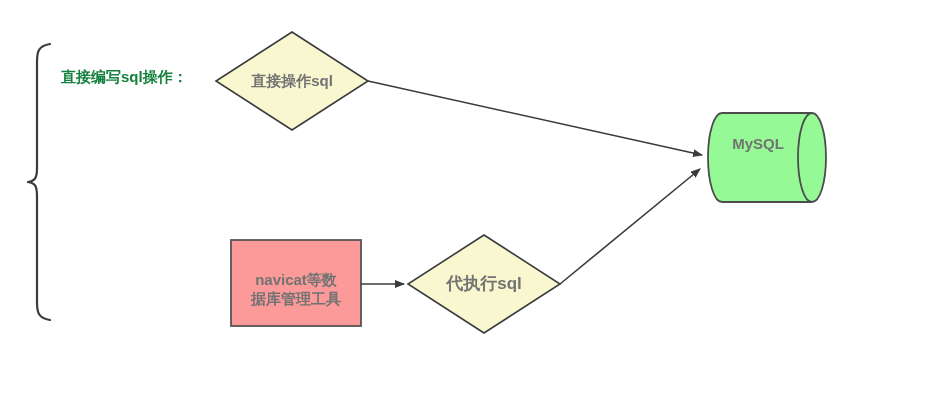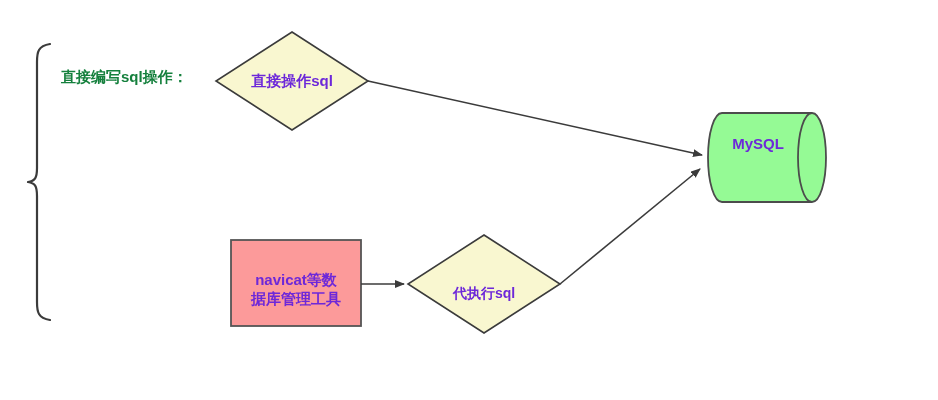--- a/index.html
+++ b/index.html
@@ -26,21 +26,21 @@
     left: 0;
     width: 938px;
     height: 400px;
   }
   .node-label {
     position: absolute;
     display: flex;
     align-items: center;
     justify-content: center;
     text-align: center;
-    color: #6d28d9;
+    color: #737373;
     font-weight: bold;
     line-height: 1.25;
     pointer-events: none;
     white-space: pre-line;
   }
   .group-label {
     position: absolute;
     color: #15803d;
     font-weight: bold;
     font-size: 15px;
@@ -53,22 +53,22 @@
   
   #text-diamond-direct {
     left: 216px; top: 32px; width: 152px; height: 98px;
     font-size: 15px;
   }
   #text-box-navicat {
     left: 231px; top: 240px; width: 130px; height: 100px;
     font-size: 15px;
   }
   #text-diamond-proxy {
-    left: 408px; top: 245px; width: 152px; height: 98px;
-    font-size: 14px;
+    left: 408px; top: 235px; width: 152px; height: 98px;
+    font-size: 17px;
   }
   #text-cylinder-mysql {
     left: 708px; top: 113px; width: 100px; height: 62px;
     font-size: 15px;
   }
 </style>
 </head>
 <body>
 
 <div id="diagram-canvas">

